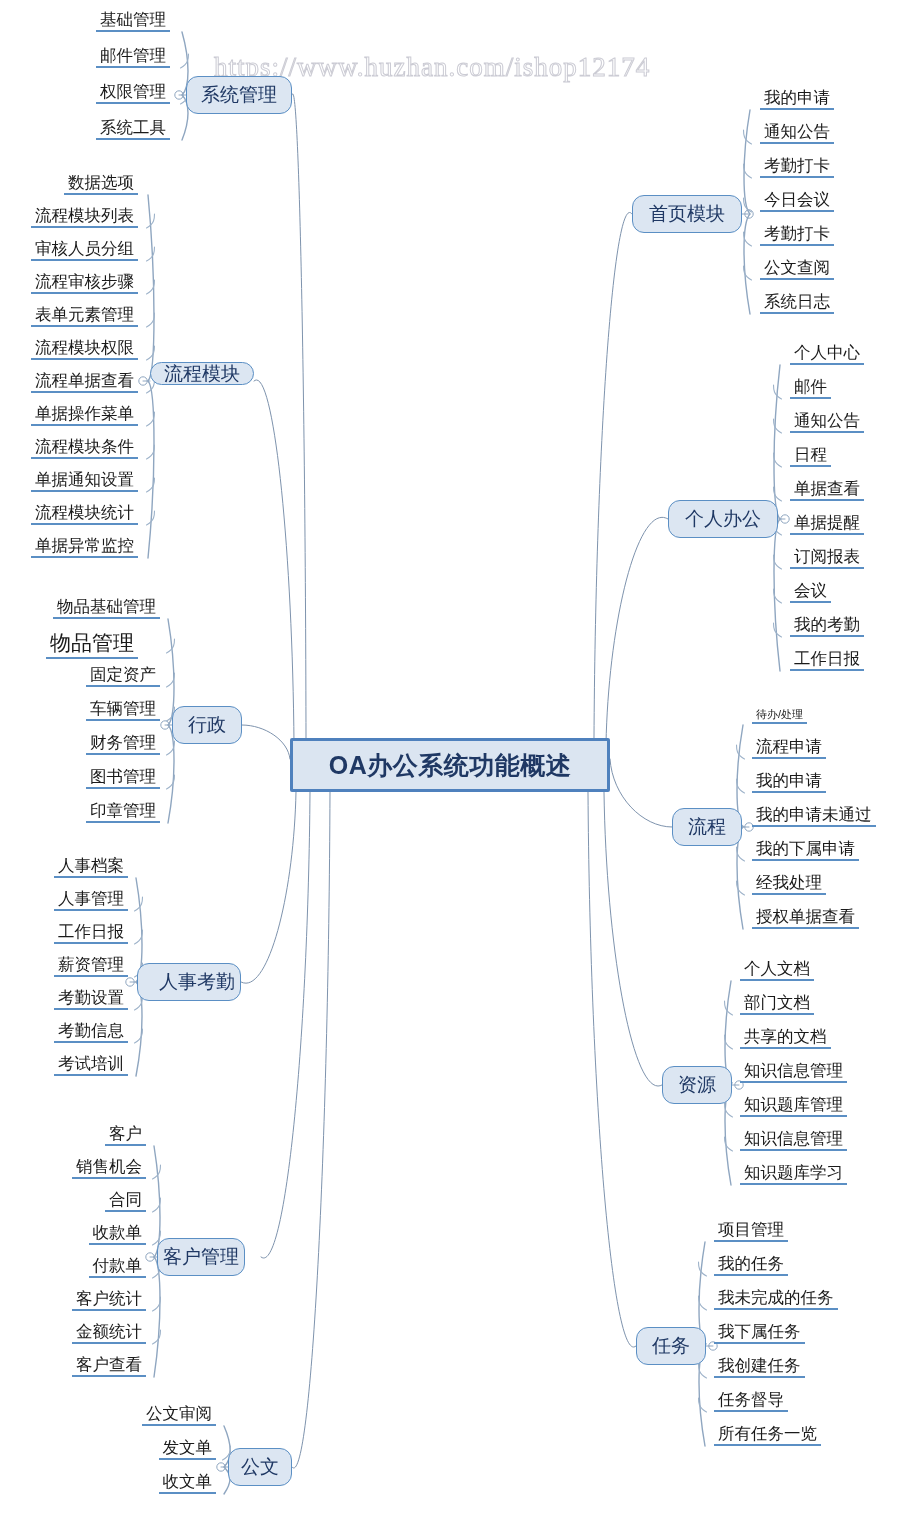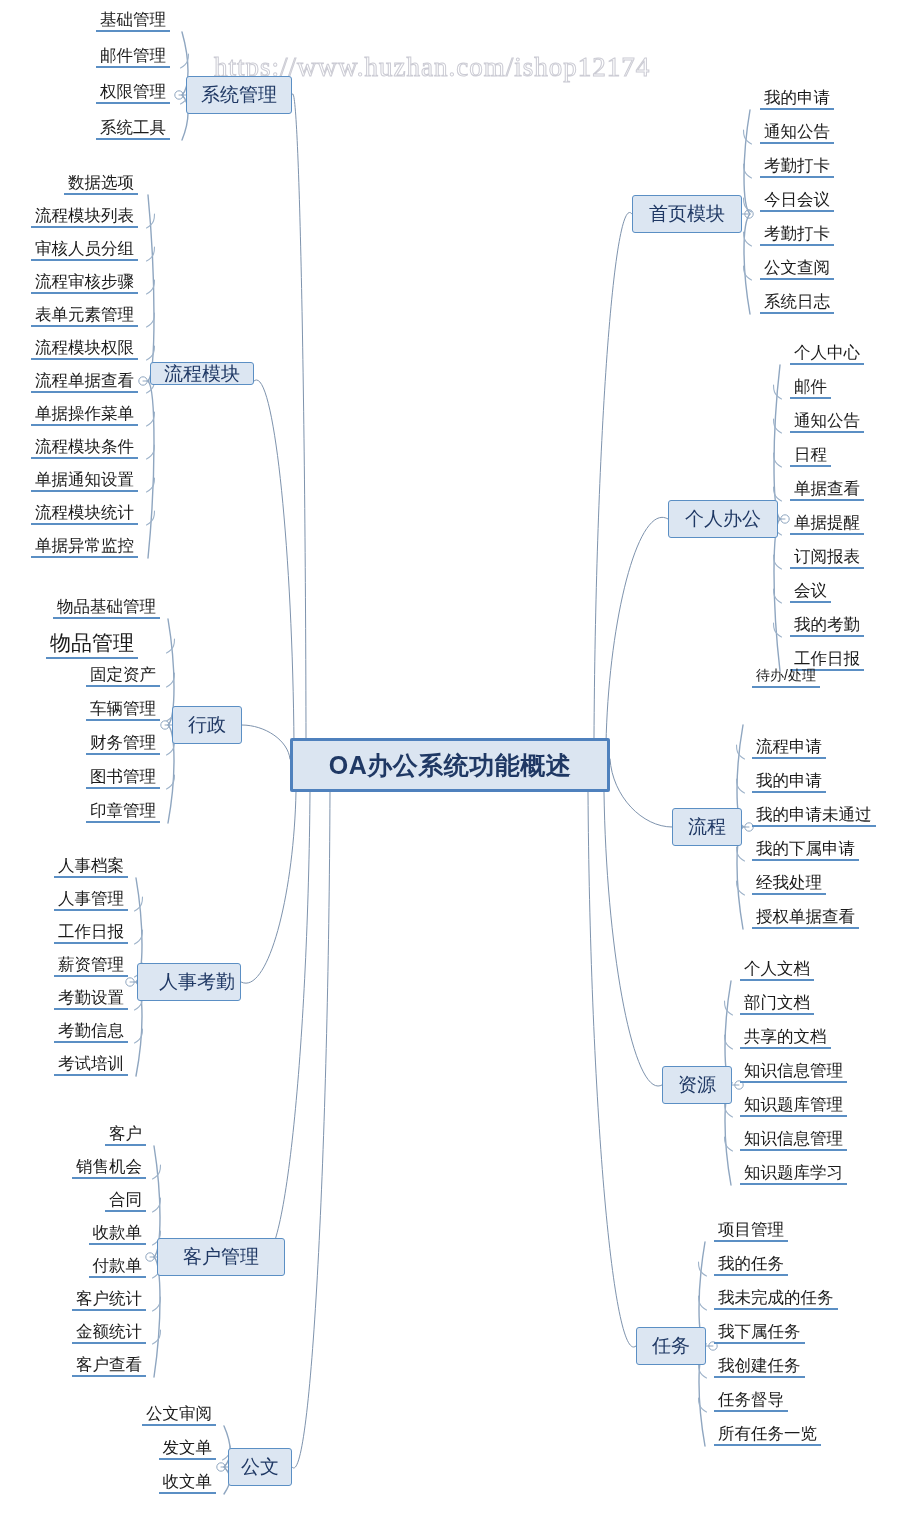--- a/index.html
+++ b/index.html
@@ -35,21 +35,21 @@
     align-items:center;
     justify-content:center;
     letter-spacing:0.5px;
   }
   
   .branch-node{
     position:absolute;
     box-sizing:border-box;
     background:#dce6f2;
     border:1.5px solid #5b8fc4;
-    border-radius:3px;
+    border-radius:12px;
     color:#1f3864;
     display:flex;
     align-items:center;
     justify-content:center;
     white-space:nowrap;
   }
   
   .leaf{
     position:absolute;
     box-sizing:border-box;
@@ -226,21 +226,21 @@
       <div class="branch-node" style="left: 137px; top: 963px; width: 104px; height: 38px; font-size: 19px; padding-left: 16px;">
         <span>人事考勤</span>
       </div>
       <div class="leaf left" style="font-size: 16.5px; top: 856px; right: 772px;">人事档案</div>
       <div class="leaf left" style="font-size: 16.5px; top: 889px; right: 772px;">人事管理</div>
       <div class="leaf left" style="font-size: 16.5px; top: 922px; right: 772px;">工作日报</div>
       <div class="leaf left" style="font-size: 16.5px; top: 955px; right: 772px;">薪资管理</div>
       <div class="leaf left" style="font-size: 16.5px; top: 988px; right: 772px;">考勤设置</div>
       <div class="leaf left" style="font-size: 16.5px; top: 1021px; right: 772px;">考勤信息</div>
       <div class="leaf left" style="font-size: 16.5px; top: 1054px; right: 772px;">考试培训</div>
-      <div class="branch-node" style="left: 157px; top: 1238px; width: 128px; height: 38px; font-size: 19px;">
+      <div class="branch-node" style="left: 157px; top: 1238px; width: 88px; height: 38px; font-size: 19px;">
         <span>客户管理</span>
       </div>
       <div class="leaf left" style="font-size: 16.5px; top: 1124px; right: 754px;">客户</div>
       <div class="leaf left" style="font-size: 16.5px; top: 1157px; right: 754px;">销售机会</div>
       <div class="leaf left" style="font-size: 16.5px; top: 1190px; right: 754px;">合同</div>
       <div class="leaf left" style="font-size: 16.5px; top: 1223px; right: 754px;">收款单</div>
       <div class="leaf left" style="font-size: 16.5px; top: 1256px; right: 754px;">付款单</div>
       <div class="leaf left" style="font-size: 16.5px; top: 1289px; right: 754px;">客户统计</div>
       <div class="leaf left" style="font-size: 16.5px; top: 1322px; right: 754px;">金额统计</div>
       <div class="leaf left" style="font-size: 16.5px; top: 1355px; right: 754px;">客户查看</div>
@@ -269,21 +269,21 @@
       <div class="leaf right" style="font-size: 16.5px; top: 445px; left: 790px;">日程</div>
       <div class="leaf right" style="font-size: 16.5px; top: 479px; left: 790px;">单据查看</div>
       <div class="leaf right" style="font-size: 16.5px; top: 513px; left: 790px;">单据提醒</div>
       <div class="leaf right" style="font-size: 16.5px; top: 547px; left: 790px;">订阅报表</div>
       <div class="leaf right" style="font-size: 16.5px; top: 581px; left: 790px;">会议</div>
       <div class="leaf right" style="font-size: 16.5px; top: 615px; left: 790px;">我的考勤</div>
       <div class="leaf right" style="font-size: 16.5px; top: 649px; left: 790px;">工作日报</div>
       <div class="branch-node" style="left: 672px; top: 808px; width: 70px; height: 38px; font-size: 19px;">
         <span>流程</span>
       </div>
-      <div class="leaf right" style="font-size: 14px; top: 668px; left: 752px; text-align: center;">待办/处理</div>
+      <div class="leaf right" style="font-size: 11px; top: 708px; left: 752px; text-align: center;">待办/处理</div>
       <div class="leaf right" style="font-size: 16.5px; top: 737px; left: 752px;">流程申请</div>
       <div class="leaf right" style="font-size: 16.5px; top: 771px; left: 752px;">我的申请</div>
       <div class="leaf right" style="font-size: 16.5px; top: 805px; left: 752px;">我的申请未通过</div>
       <div class="leaf right" style="font-size: 16.5px; top: 839px; left: 752px;">我的下属申请</div>
       <div class="leaf right" style="font-size: 16.5px; top: 873px; left: 752px;">经我处理</div>
       <div class="leaf right" style="font-size: 16.5px; top: 907px; left: 752px;">授权单据查看</div>
       <div class="branch-node" style="left: 662px; top: 1066px; width: 70px; height: 38px; font-size: 19px;">
         <span>资源</span>
       </div>
       <div class="leaf right" style="font-size: 16.5px; top: 959px; left: 740px;">个人文档</div>

